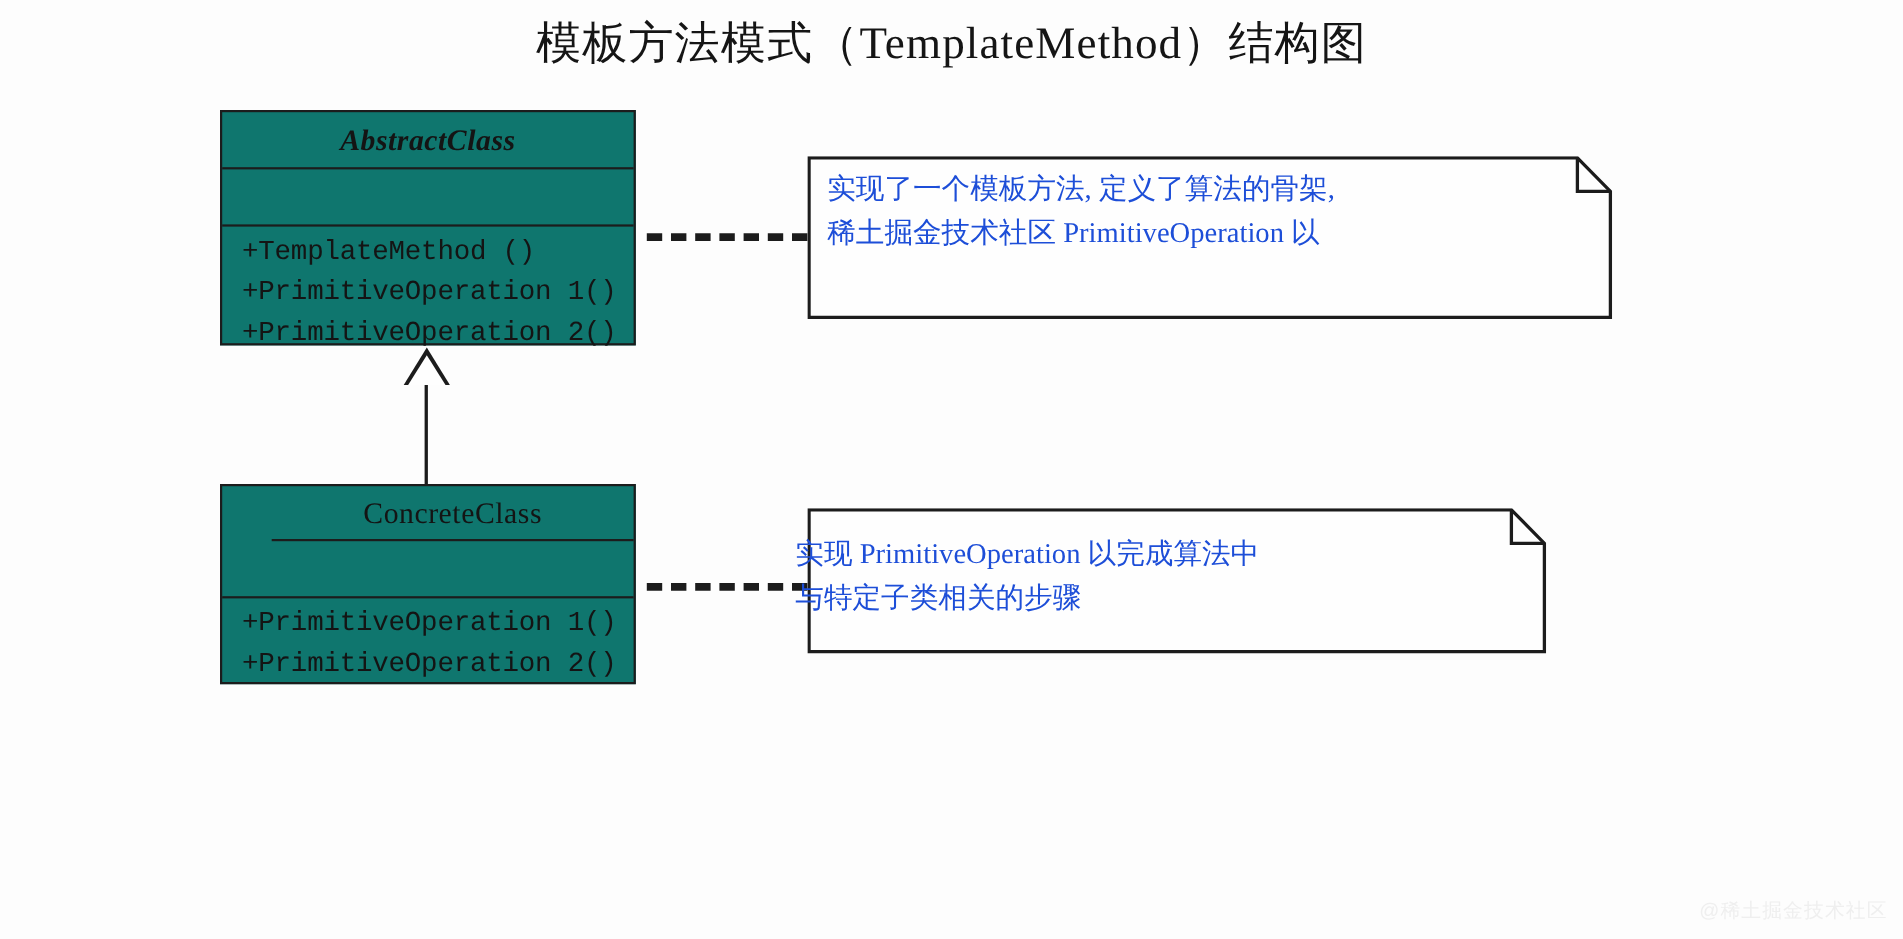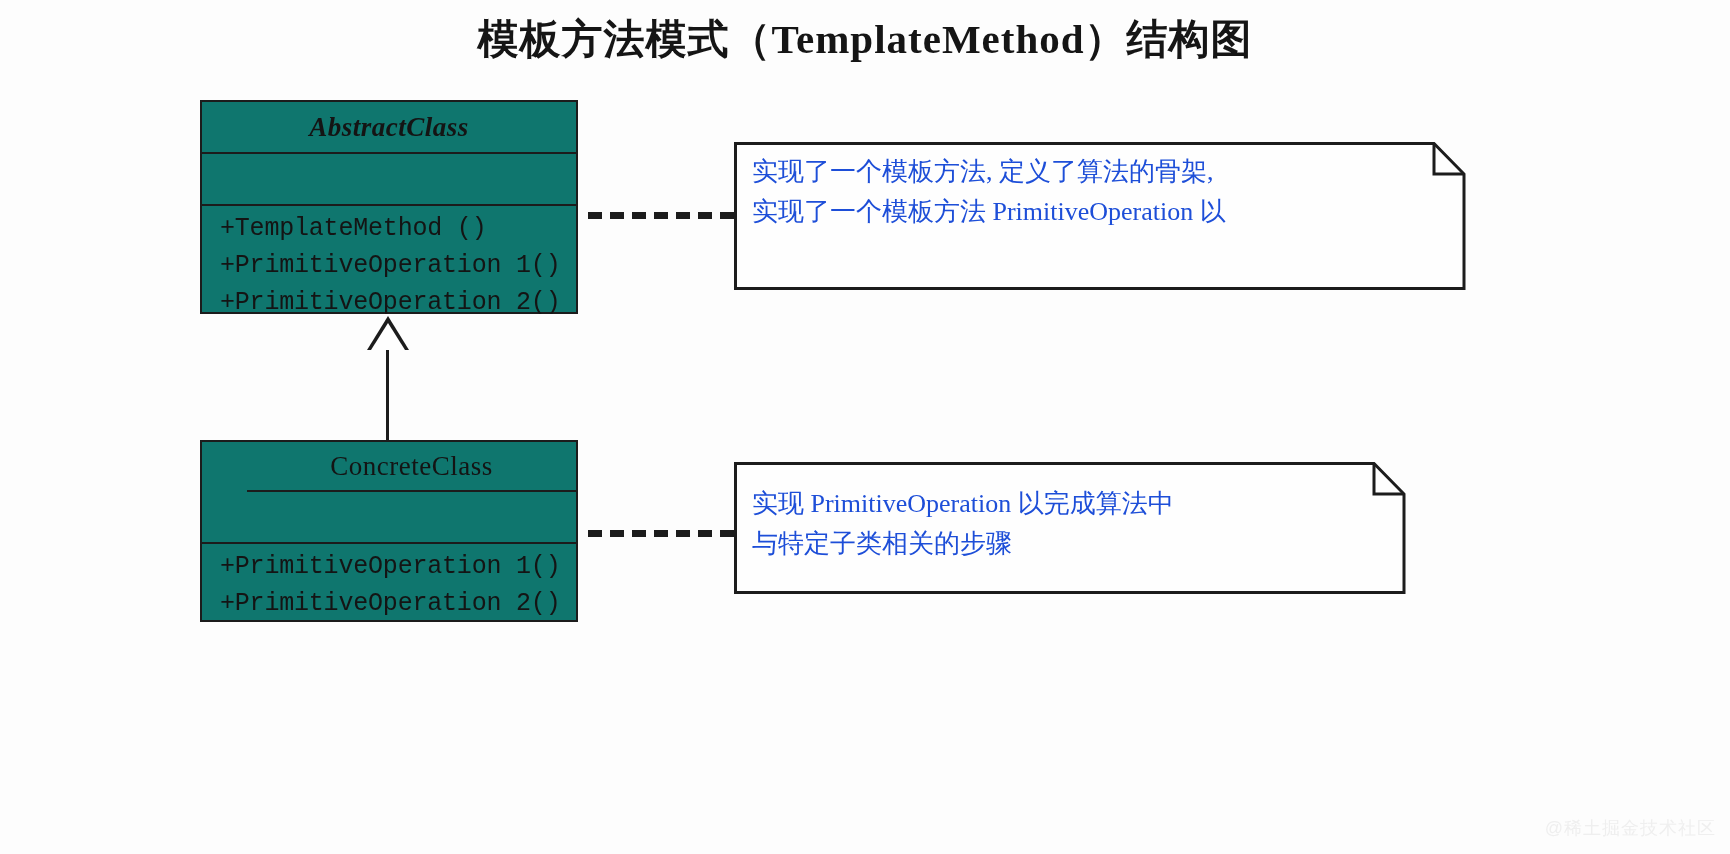--- a/index.html
+++ b/index.html
@@ -24,21 +24,21 @@
   }
 
   
   .diagram-title {
     position: absolute;
     left: 0;
     top: 12px;
     width: 1730px;
     text-align: center;
     font-family: "Liberation Serif", serif;
-    font-weight: bold;
+    font-weight: normal;
     font-size: 41px;
     letter-spacing: 1px;
     color: #151515;
     white-space: nowrap;
   }
 
   
   .uml-class {
     position: absolute;
     border: 2.5px solid #1c1c1c;
@@ -181,29 +181,29 @@
   </div>
 
   <div class="dash-link" style="left:588px; top:212px; width:146px;"></div>
 
   <svg class="note" style="left:734px; top:142px;" width="732" height="148" viewBox="0 0 732 148">
     <path d="M1.5,1.5 H700 L730,32 V146.5 H1.5 Z" fill="#fefefe" stroke="#1c1c1c" stroke-width="3"></path>
     <path d="M700,1.5 V32 H730" fill="none" stroke="#1c1c1c" stroke-width="3"></path>
   </svg>
   <div class="note-text" style="left:752px; top:152px; width:700px;">
     <div class="note-line">实现了一个模板方法, 定义了算法的骨架,</div>
-    <div class="note-line">实现了一个模板方法 PrimitiveOperation 以</div>
+    <div class="note-line">稀土掘金技术社区 PrimitiveOperation 以</div>
   </div>
 
   <div class="dash-link" style="left:588px; top:530px; width:146px;"></div>
 
   <svg class="note" style="left:734px; top:462px;" width="672" height="132" viewBox="0 0 672 132">
     <path d="M1.5,1.5 H640 L670,32 V130.5 H1.5 Z" fill="#fefefe" stroke="#1c1c1c" stroke-width="3"></path>
     <path d="M640,1.5 V32 H670" fill="none" stroke="#1c1c1c" stroke-width="3"></path>
   </svg>
-  <div class="note-text" style="left:752px; top:484px; width:640px;">
+  <div class="note-text" style="left:723px; top:484px; width:640px;">
     <div class="note-line">实现 PrimitiveOperation 以完成算法中</div>
     <div class="note-line">与特定子类相关的步骤</div>
   </div>
 
   <div class="watermark">@稀土掘金技术社区</div>
 
 </div>
 
 </body></html>

